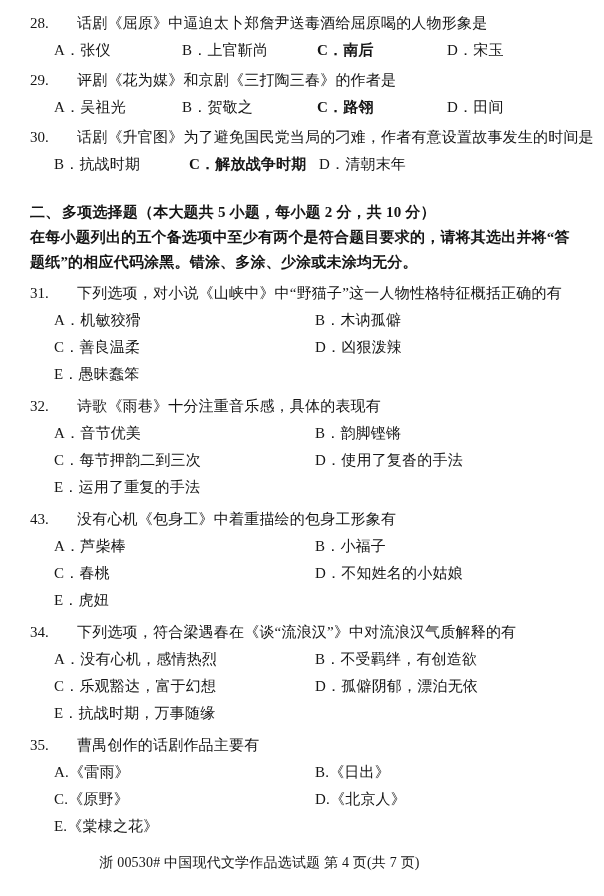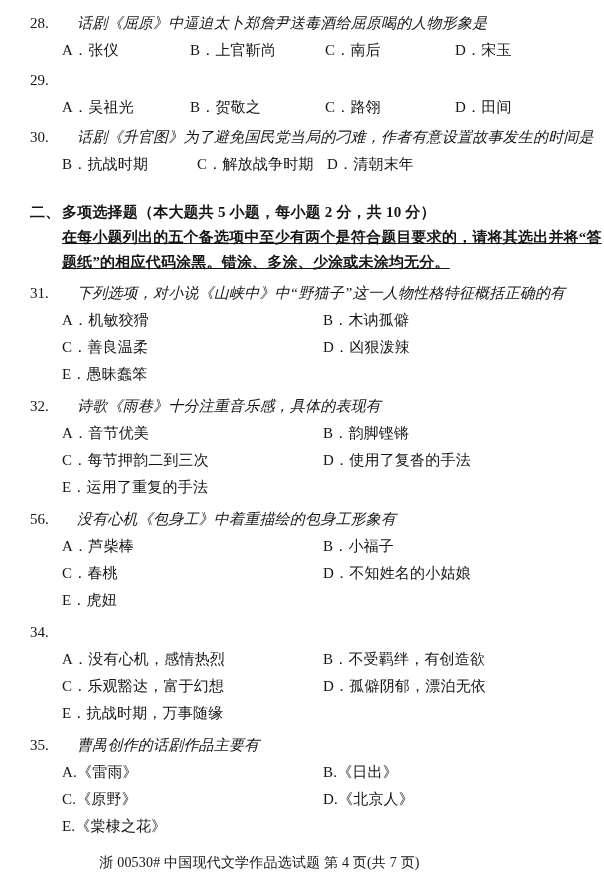--- a/index.html
+++ b/index.html
@@ -10,37 +10,37 @@
     color: #151515;
     overflow: hidden;
   }
   .page {
     width: 604px; height: 896px;
     padding: 7px 8px 0 30px;
     position: relative;
   }
   .q-line { display: flex; line-height: 27px; font-size: 15px; white-space: nowrap; gap: 15px; }
   .q-num { flex: none; width: 32px; }
-  .q-text { flex: none; letter-spacing: 0.2px; font-style: italic; }
+  .q-text { flex: none; letter-spacing: 0.2px; }
   .question { margin-top: 3px; }
-  .opt-row { display: flex; margin-left: 32px; line-height: 27px; font-size: 15px; white-space: nowrap; }
+  .opt-row { display: flex; margin-left: 24px; line-height: 27px; font-size: 15px; white-space: nowrap; }
   .opt { flex: none; letter-spacing: 0.2px; }
   .opt-row.four .c0 { width: 128px; }
   .opt-row.four .c1 { width: 135px; }
-  .opt-row.four .c2 { width: 130px; }
+  .opt-row.four .c2 { width: 130px; font-weight: bold; }
   .opt-row.two  .c0 { width: 261px; }
   .sec-head {
     margin-top: 21px;
     display: flex; line-height: 26px; font-size: 15px;
     font-weight: bold; white-space: nowrap; letter-spacing: 0.2px;
   }
   .sec-head .q-num { width: 32px; }
   .sec-instr {
-    margin-left: 32px; line-height: 25px; font-size: 15px;
-    font-weight: bold; white-space: nowrap; letter-spacing: 0.2px; text-decoration: underline;
+    line-height: 25px; font-size: 15px;
+    font-weight: bold; white-space: nowrap; letter-spacing: 0.2px;
   }
   .mq { margin-top: 5px; }
   .footer {
     position: absolute;
     left: 0; bottom: 24px;
     width: 519px;
     text-align: center;
     font-size: 14px;
     letter-spacing: 0.2px;
   }
@@ -61,20 +61,21 @@
         <span class="opt c0">A．张仪</span>
         <span class="opt c1">B．上官靳尚</span>
         <span class="opt c2">C．南后</span>
         <span class="opt c3">D．宋玉</span>
       </div>
     </div>
 
     <div class="question">
       <div class="q-line">
         <span class="q-num">29.</span>
+        <span class="q-text">评剧《花为媒》和京剧《三打陶三春》的作者是</span>
       </div>
       <div class="opt-row four">
         <span class="opt c0">A．吴祖光</span>
         <span class="opt c1">B．贺敬之</span>
         <span class="opt c2">C．路翎</span>
         <span class="opt c3">D．田间</span>
       </div>
     </div>
 
     <div class="question">
@@ -130,39 +131,40 @@
         <span class="opt c0">C．每节押韵二到三次</span>
         <span class="opt c1">D．使用了复沓的手法</span>
       </div>
       <div class="opt-row">
         <span class="opt">E．运用了重复的手法</span>
       </div>
     </div>
 
     <div class="question mq">
       <div class="q-line">
-        <span class="q-num">56.</span>
+        <span class="q-num">43.</span>
         <span class="q-text">没有心机《包身工》中着重描绘的包身工形象有</span>
       </div>
       <div class="opt-row two">
         <span class="opt c0">A．芦柴棒</span>
         <span class="opt c1">B．小福子</span>
       </div>
       <div class="opt-row two">
         <span class="opt c0">C．春桃</span>
         <span class="opt c1">D．不知姓名的小姑娘</span>
       </div>
       <div class="opt-row">
         <span class="opt">E．虎妞</span>
       </div>
     </div>
 
     <div class="question mq">
       <div class="q-line">
         <span class="q-num">34.</span>
+        <span class="q-text">下列选项，符合梁遇春在《谈“流浪汉”》中对流浪汉气质解释的有</span>
       </div>
       <div class="opt-row two">
         <span class="opt c0">A．没有心机，感情热烈</span>
         <span class="opt c1">B．不受羁绊，有创造欲</span>
       </div>
       <div class="opt-row two">
         <span class="opt c0">C．乐观豁达，富于幻想</span>
         <span class="opt c1">D．孤僻阴郁，漂泊无依</span>
       </div>
       <div class="opt-row">

